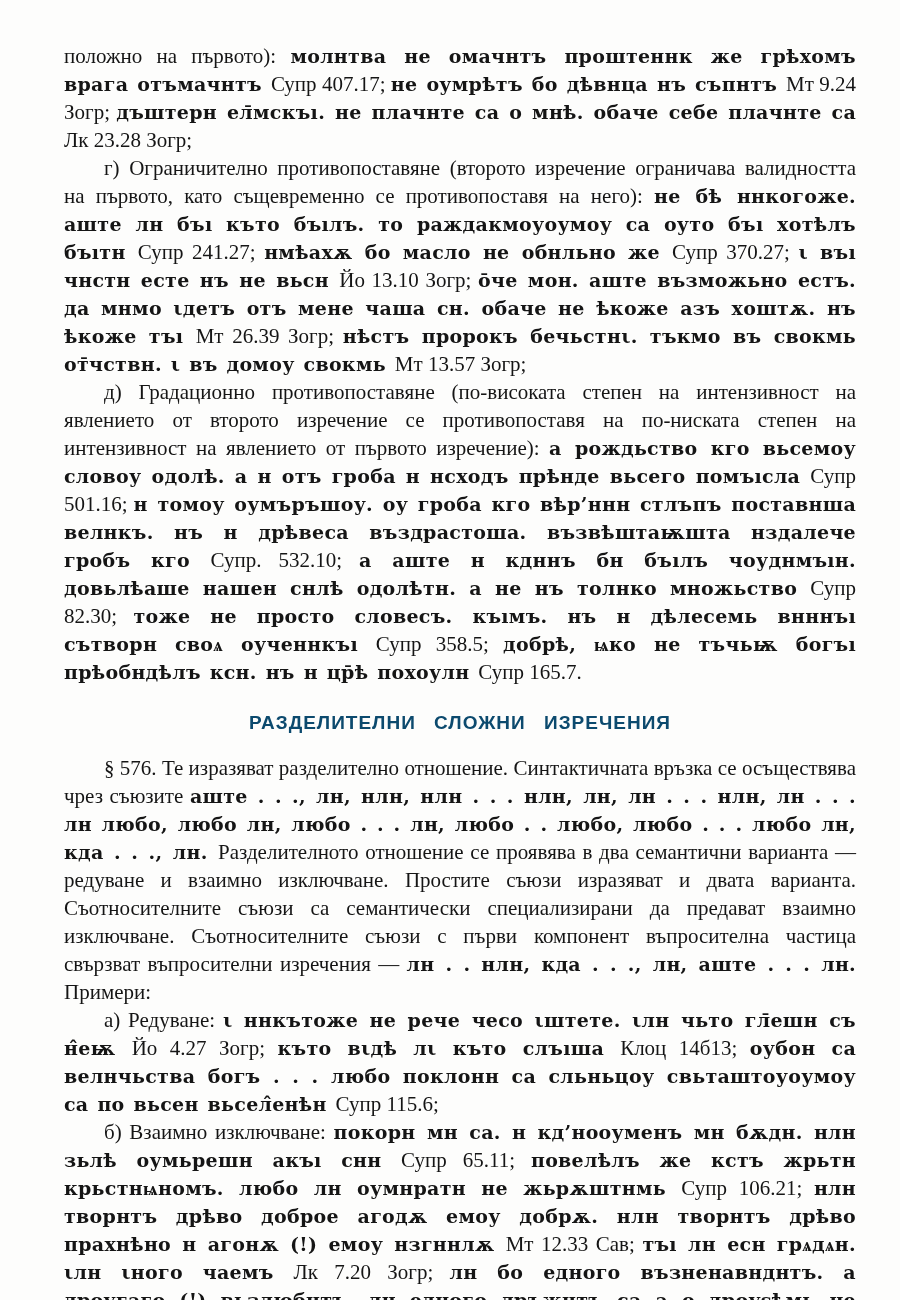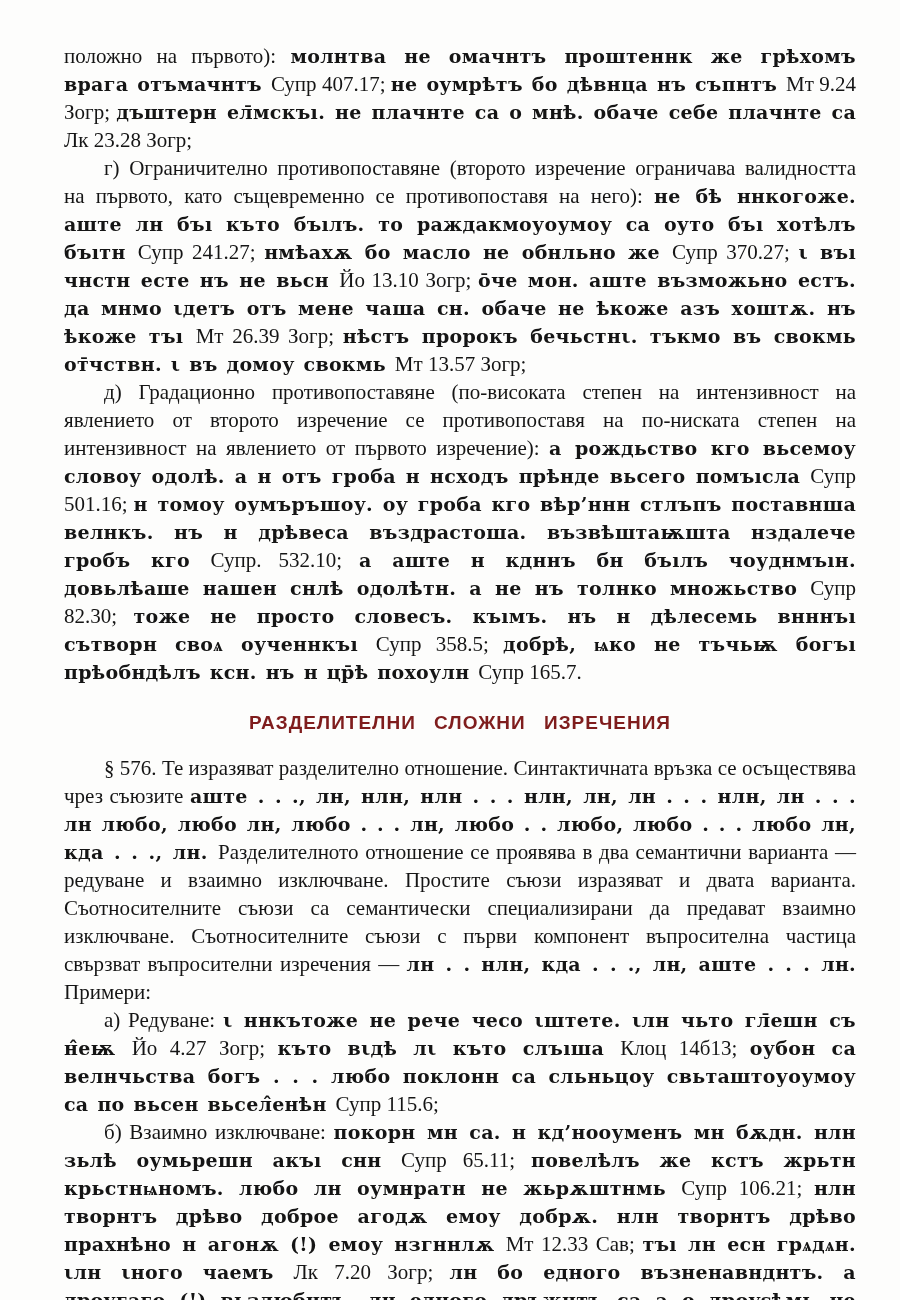--- a/index.html
+++ b/index.html
@@ -38,21 +38,21 @@
   }
   .bg { font-weight: 400; }
   .heading {
     font-family: "Liberation Sans", "DejaVu Sans", sans-serif;
     font-weight: 700;
     font-size: 19px;
     letter-spacing: 1px;
     word-spacing: 12px;
     text-align: center;
     margin: 26px 0 20px 0;
-    color: #7f1d1d;
+    color: #0c4a6e;
   }
 </style>
 </head>
 <body>
 
 <div class="page">
   <main class="text-column">
     <p class="para"><span class="bg">положно на първото): </span><span class="ocs">молнтва не омачнтъ проштеннк же грѣхомъ врага отъмачнтъ </span><span class="bg">Супр 407.17; </span><span class="ocs">не оумрѣтъ бо дѣвнца нъ съпнтъ </span><span class="bg">Мт 9.24 Зогр; </span><span class="ocs">дъштерн ел̄мскъı. не плачнте са о мнѣ. обаче себе плачнте са </span><span class="bg">Лк 23.28 Зогр;</span></p>
     <p class="para indent"><span class="bg">г) Ограничително противопоставяне (второто изречение ограничава валидността на първото, като същевременно се противопоставя на него): </span><span class="ocs">не бѣ ннкогоже. аште лн бъı къто бъıлъ. то раждакмоуоумоу са оуто бъı хотѣлъ бъıтн </span><span class="bg">Супр 241.27; </span><span class="ocs">нмѣахѫ бо масло не обнльно же </span><span class="bg">Супр 370.27; </span><span class="ocs">ι въı чнстн есте нъ не вьсн </span><span class="bg">Йо 13.10 Зогр; </span><span class="ocs">о̄че мон. аште възможьно естъ. да мнмо ιдетъ отъ мене чаша сн. обаче не ѣкоже азъ хоштѫ. нъ ѣкоже тъı </span><span class="bg">Мт 26.39 Зогр; </span><span class="ocs">нѣстъ пророкъ бечьстнι. тъкмо въ свокмь от̄чствн. ι въ домоу свокмь </span><span class="bg">Мт 13.57 Зогр;</span></p>
     <p class="para indent"><span class="bg">д) Градационно противопоставяне (по-високата степен на интензивност на явлението от второто изречение се противопоставя на по-ниската степен на интензивност на явлението от първото изречение): </span><span class="ocs">а рождьство кго вьсемоу словоу одолѣ. а н отъ гроба н нсходъ прѣнде вьсего помъıсла </span><span class="bg">Супр 501.16; </span><span class="ocs">н томоу оумъръшоу. оу гроба кго вѣр’ннн стлъпъ поставнша велнкъ. нъ н дрѣвеса въздрастоша. възвѣштаѭшта нздалече гробъ кго </span><span class="bg">Супр. 532.10; </span><span class="ocs">а аште н кдннъ бн бъıлъ чоуднмъıн. довьлѣаше нашен снлѣ одолѣтн. а не нъ толнко множьство </span><span class="bg">Супр 82.30; </span><span class="ocs">тоже не просто словесъ. къıмъ. нъ н дѣлесемь внннъı сътворн своѧ оученнкъı </span><span class="bg">Супр 358.5; </span><span class="ocs">добрѣ, ѩко не тъчьѭ богъı прѣобндѣлъ ксн. нъ н цр̄ѣ похоулн </span><span class="bg">Супр 165.7.</span></p>

